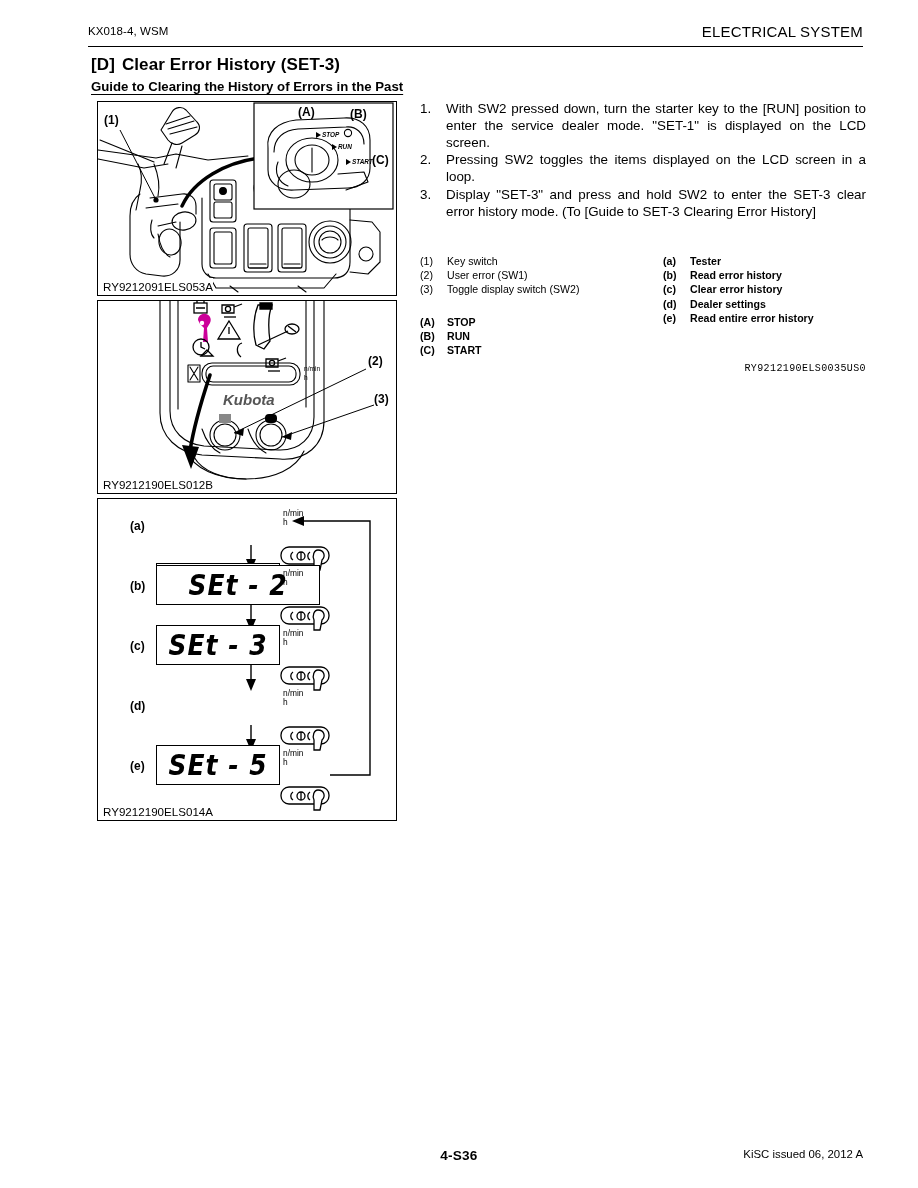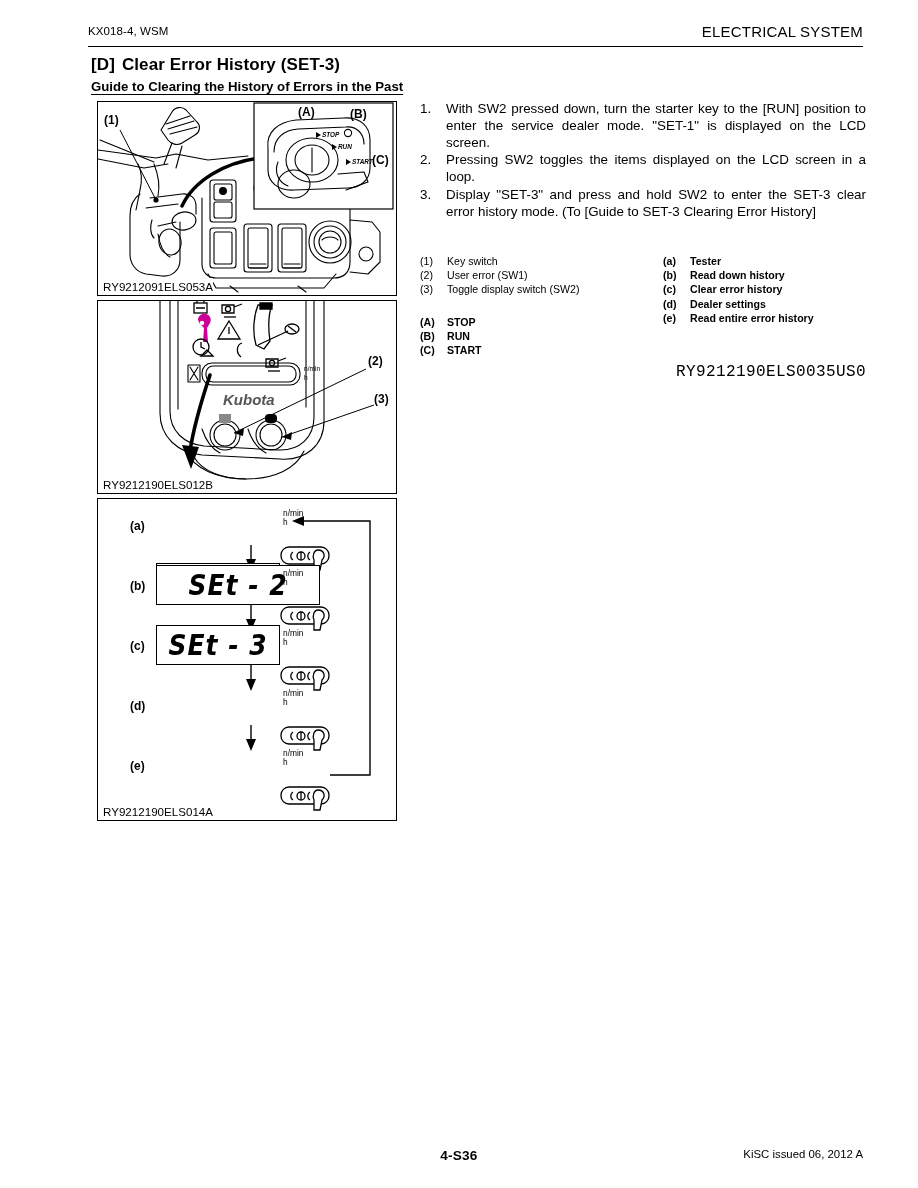--- a/index.html
+++ b/index.html
@@ -35,21 +35,21 @@
 
   .legend { position:absolute; left:420px; top:254px; width:446px; font-size:10.6px; line-height:14.2px; }
   .lcol { position:absolute; top:0; }
   .lcol.a { left:0; width:230px; }
   .lcol.b { left:243px; width:203px; font-weight:bold; }
   .lrow { position:relative; padding-left:27px; height:14.2px; }
   .lrow .k { position:absolute; left:0; top:0; }
   .blk2 { position:absolute; left:0; top:61px; width:230px; font-weight:bold; }
 
   .figcode { position:absolute; left:420px; top:363px; width:446px; text-align:right;
-             font-family:"Liberation Mono", monospace; font-size:16px; letter-spacing:.4px; }
+             font-family:"Liberation Mono", monospace; font-size:10px; letter-spacing:.4px; }
 
   
   .panel { position:absolute; border:1.1px solid #000; background:#fff; overflow:hidden; }
   .pcap { position:absolute; left:0; bottom:0; height:17px; line-height:17px;
           padding-left:5px; font-size:11.6px; background:#fff; white-space:nowrap; }
 
   .p1 { left:97px; top:101px; width:298px; height:193px; }
   .p2 { left:97px; top:300px; width:298px; height:192px; }
   .p3 { left:97px; top:498px; width:298px; height:321px; }
 
@@ -133,21 +133,21 @@
       </div>
     </div>
 
     <div class="lcol b">
       <div class="lrow">
         <span class="k">(a)</span>
         <span>Tester</span>
       </div>
       <div class="lrow">
         <span class="k">(b)</span>
-        <span>Read down history</span>
+        <span>Read error history</span>
       </div>
       <div class="lrow">
         <span class="k">(c)</span>
         <span>Clear error history</span>
       </div>
       <div class="lrow">
         <span class="k">(d)</span>
         <span>Dealer settings</span>
       </div>
       <div class="lrow">
@@ -436,20 +436,23 @@
         <circle cx="21" cy="11" r="4" stroke="#000" stroke-width="1.3" fill="none"></circle>
         <path d="M21 7 l0 8" stroke="#000" stroke-width="1.3"></path>
         <path d="M30 7 c-3 2 -3 6 0 8" stroke="#000" stroke-width="1.3" fill="none"></path>
         <circle cx="38" cy="11" r="4" stroke="#000" stroke-width="1.3" fill="none"></circle>
         <path d="M38 5 C44 5 46 11 42 15 L40 25 L34 25 L34 15 C32 11 34 5 38 5 Z" fill="#fff" stroke="#000" stroke-width="1.3"></path>
       </svg>
     </div>
 
     <div class="lcd-row" style="left:0;top:244px;width:296px;height:58px;">
       <div class="lcd-tag" style="left:32px;top:16px;">(e)</div>
+      <div class="lcd-box" style="left:58px;top:2px;width:122px;height:38px;">
+        <div class="lcd-txt">SEt - 5</div>
+      </div>
       <div class="lcd-unit" style="left:185px;top:6px;">
         <div>n/min</div>
           <div>h</div>
       </div>
       <svg style="position:absolute;left:182px;top:42px;" width="54" height="30" viewBox="0 0 54 30">
         <rect x="1" y="2" width="48" height="17" rx="8" fill="#fff" stroke="#000" stroke-width="1.3"></rect>
         <path d="M13 7 c-3 2 -3 6 0 8" stroke="#000" stroke-width="1.3" fill="none"></path>
         <circle cx="21" cy="11" r="4" stroke="#000" stroke-width="1.3" fill="none"></circle>
         <path d="M21 7 l0 8" stroke="#000" stroke-width="1.3"></path>
         <path d="M30 7 c-3 2 -3 6 0 8" stroke="#000" stroke-width="1.3" fill="none"></path>

